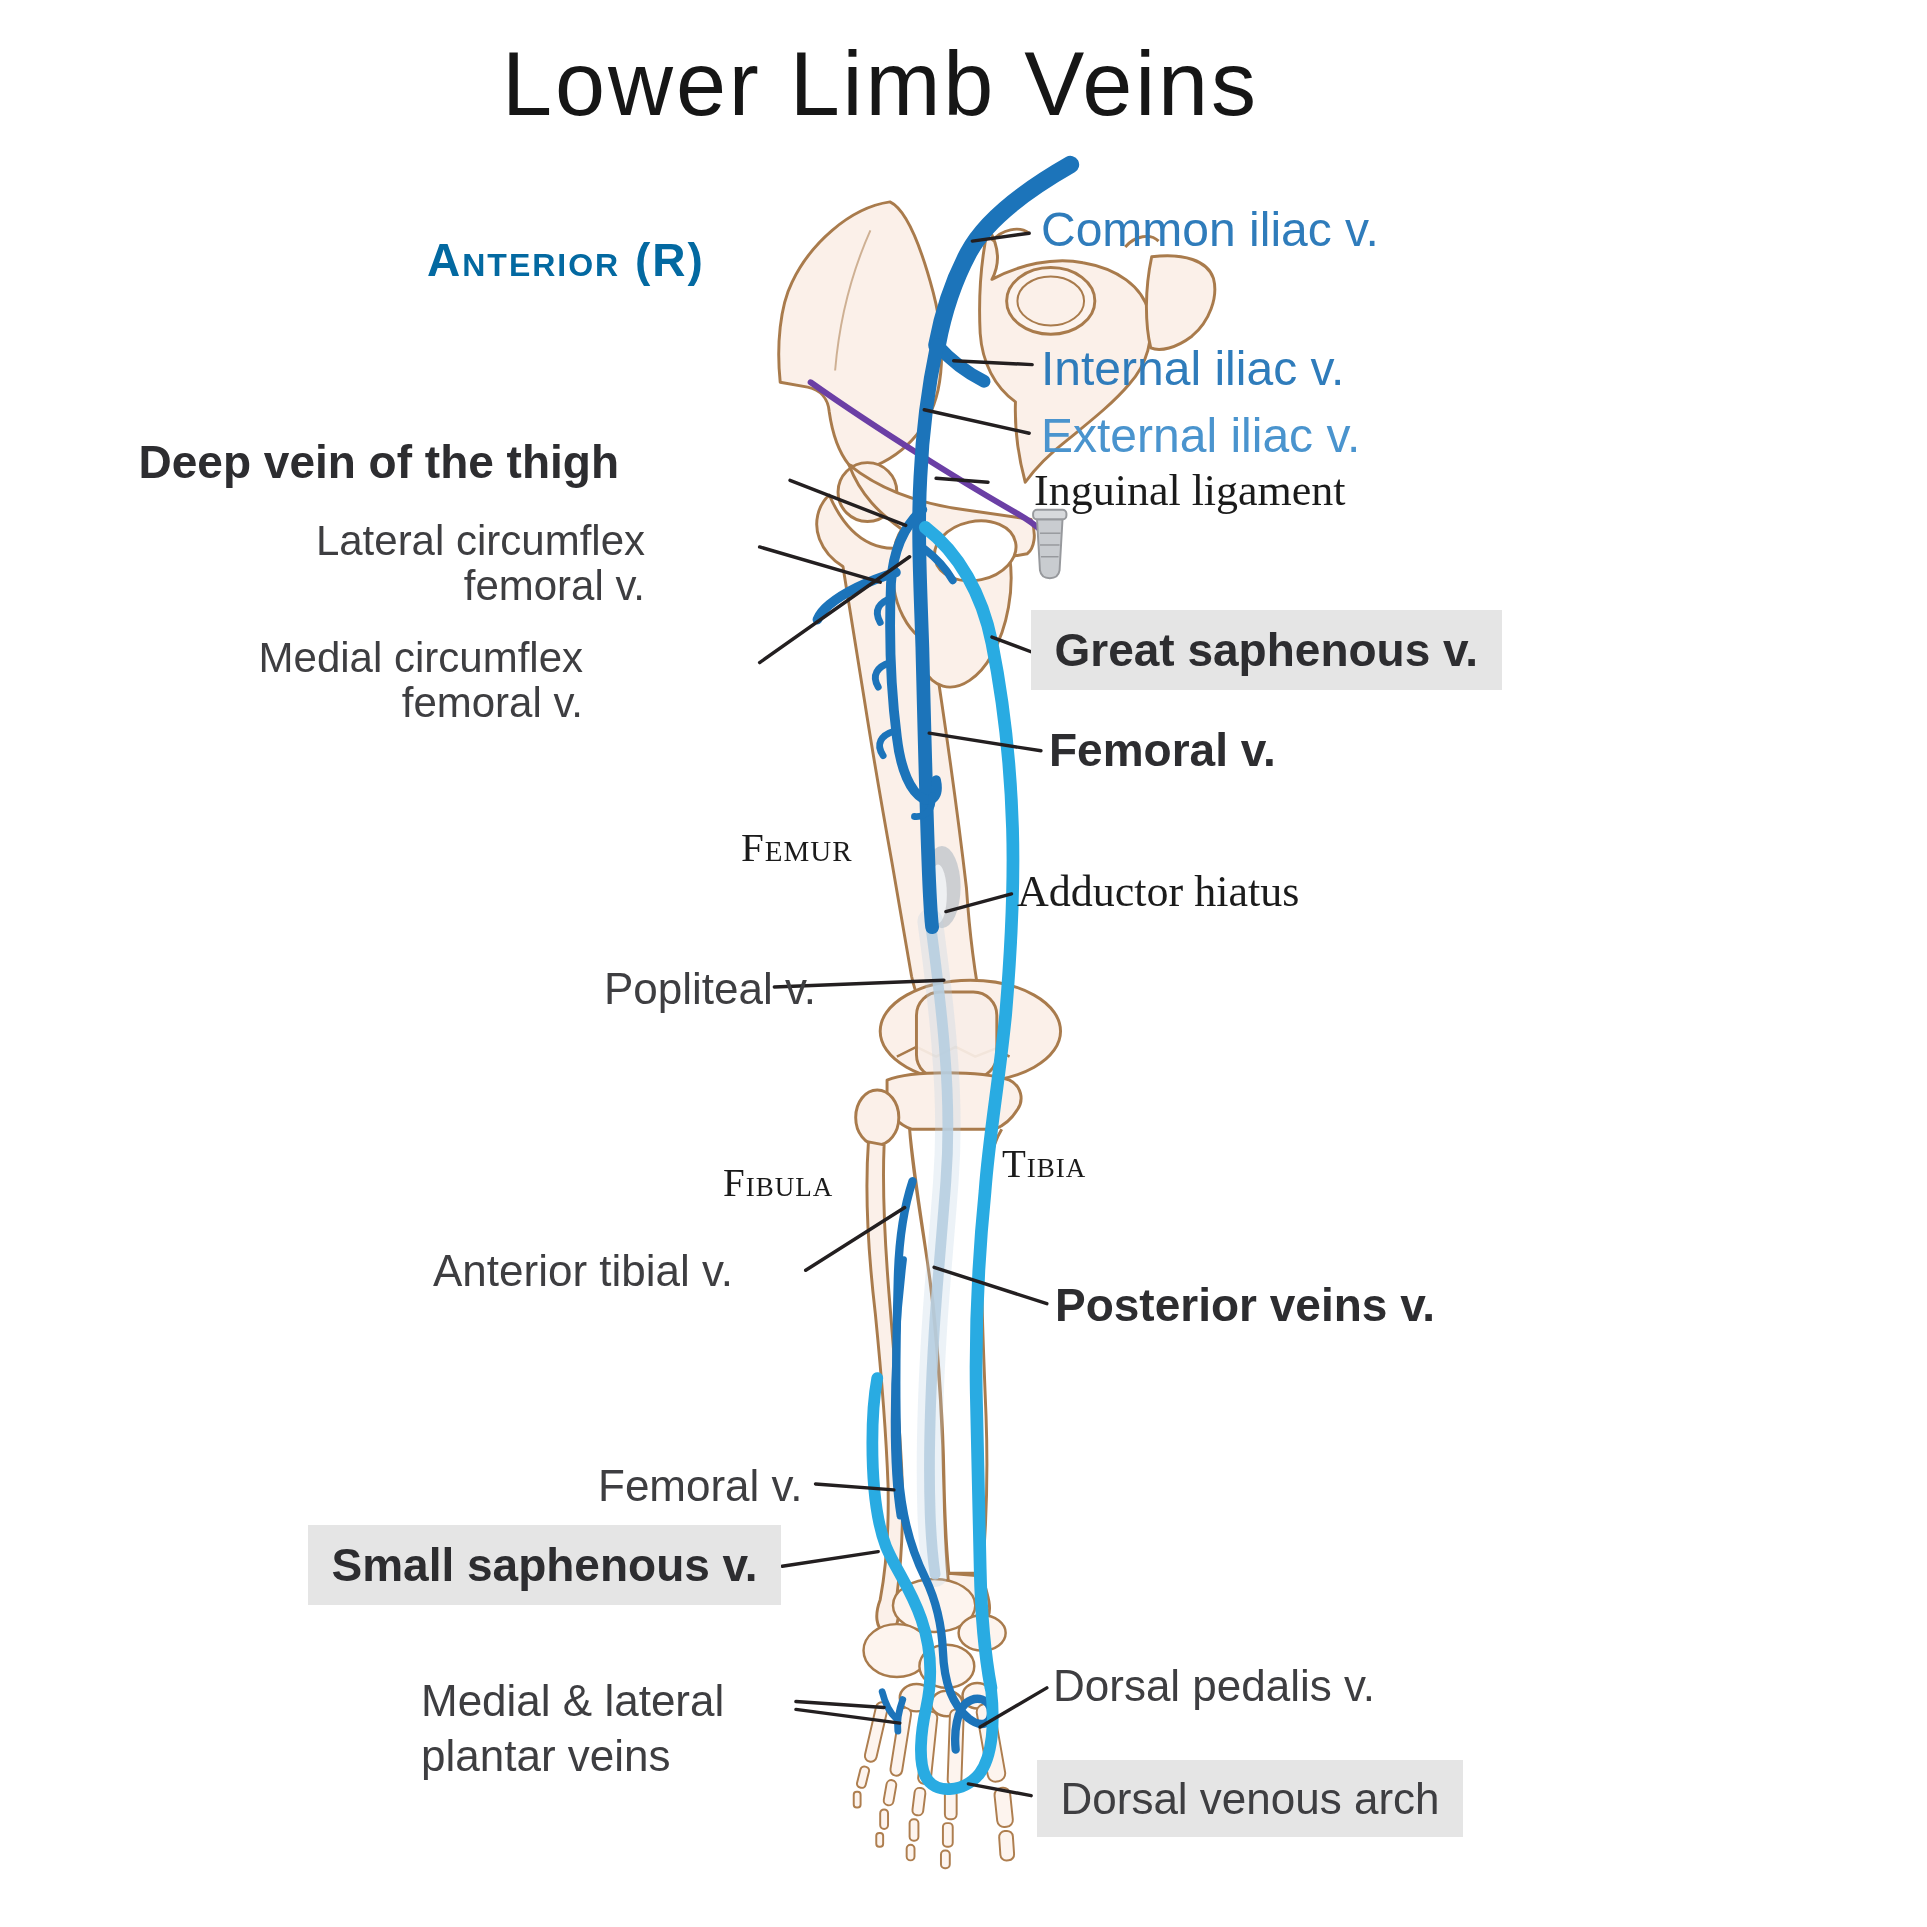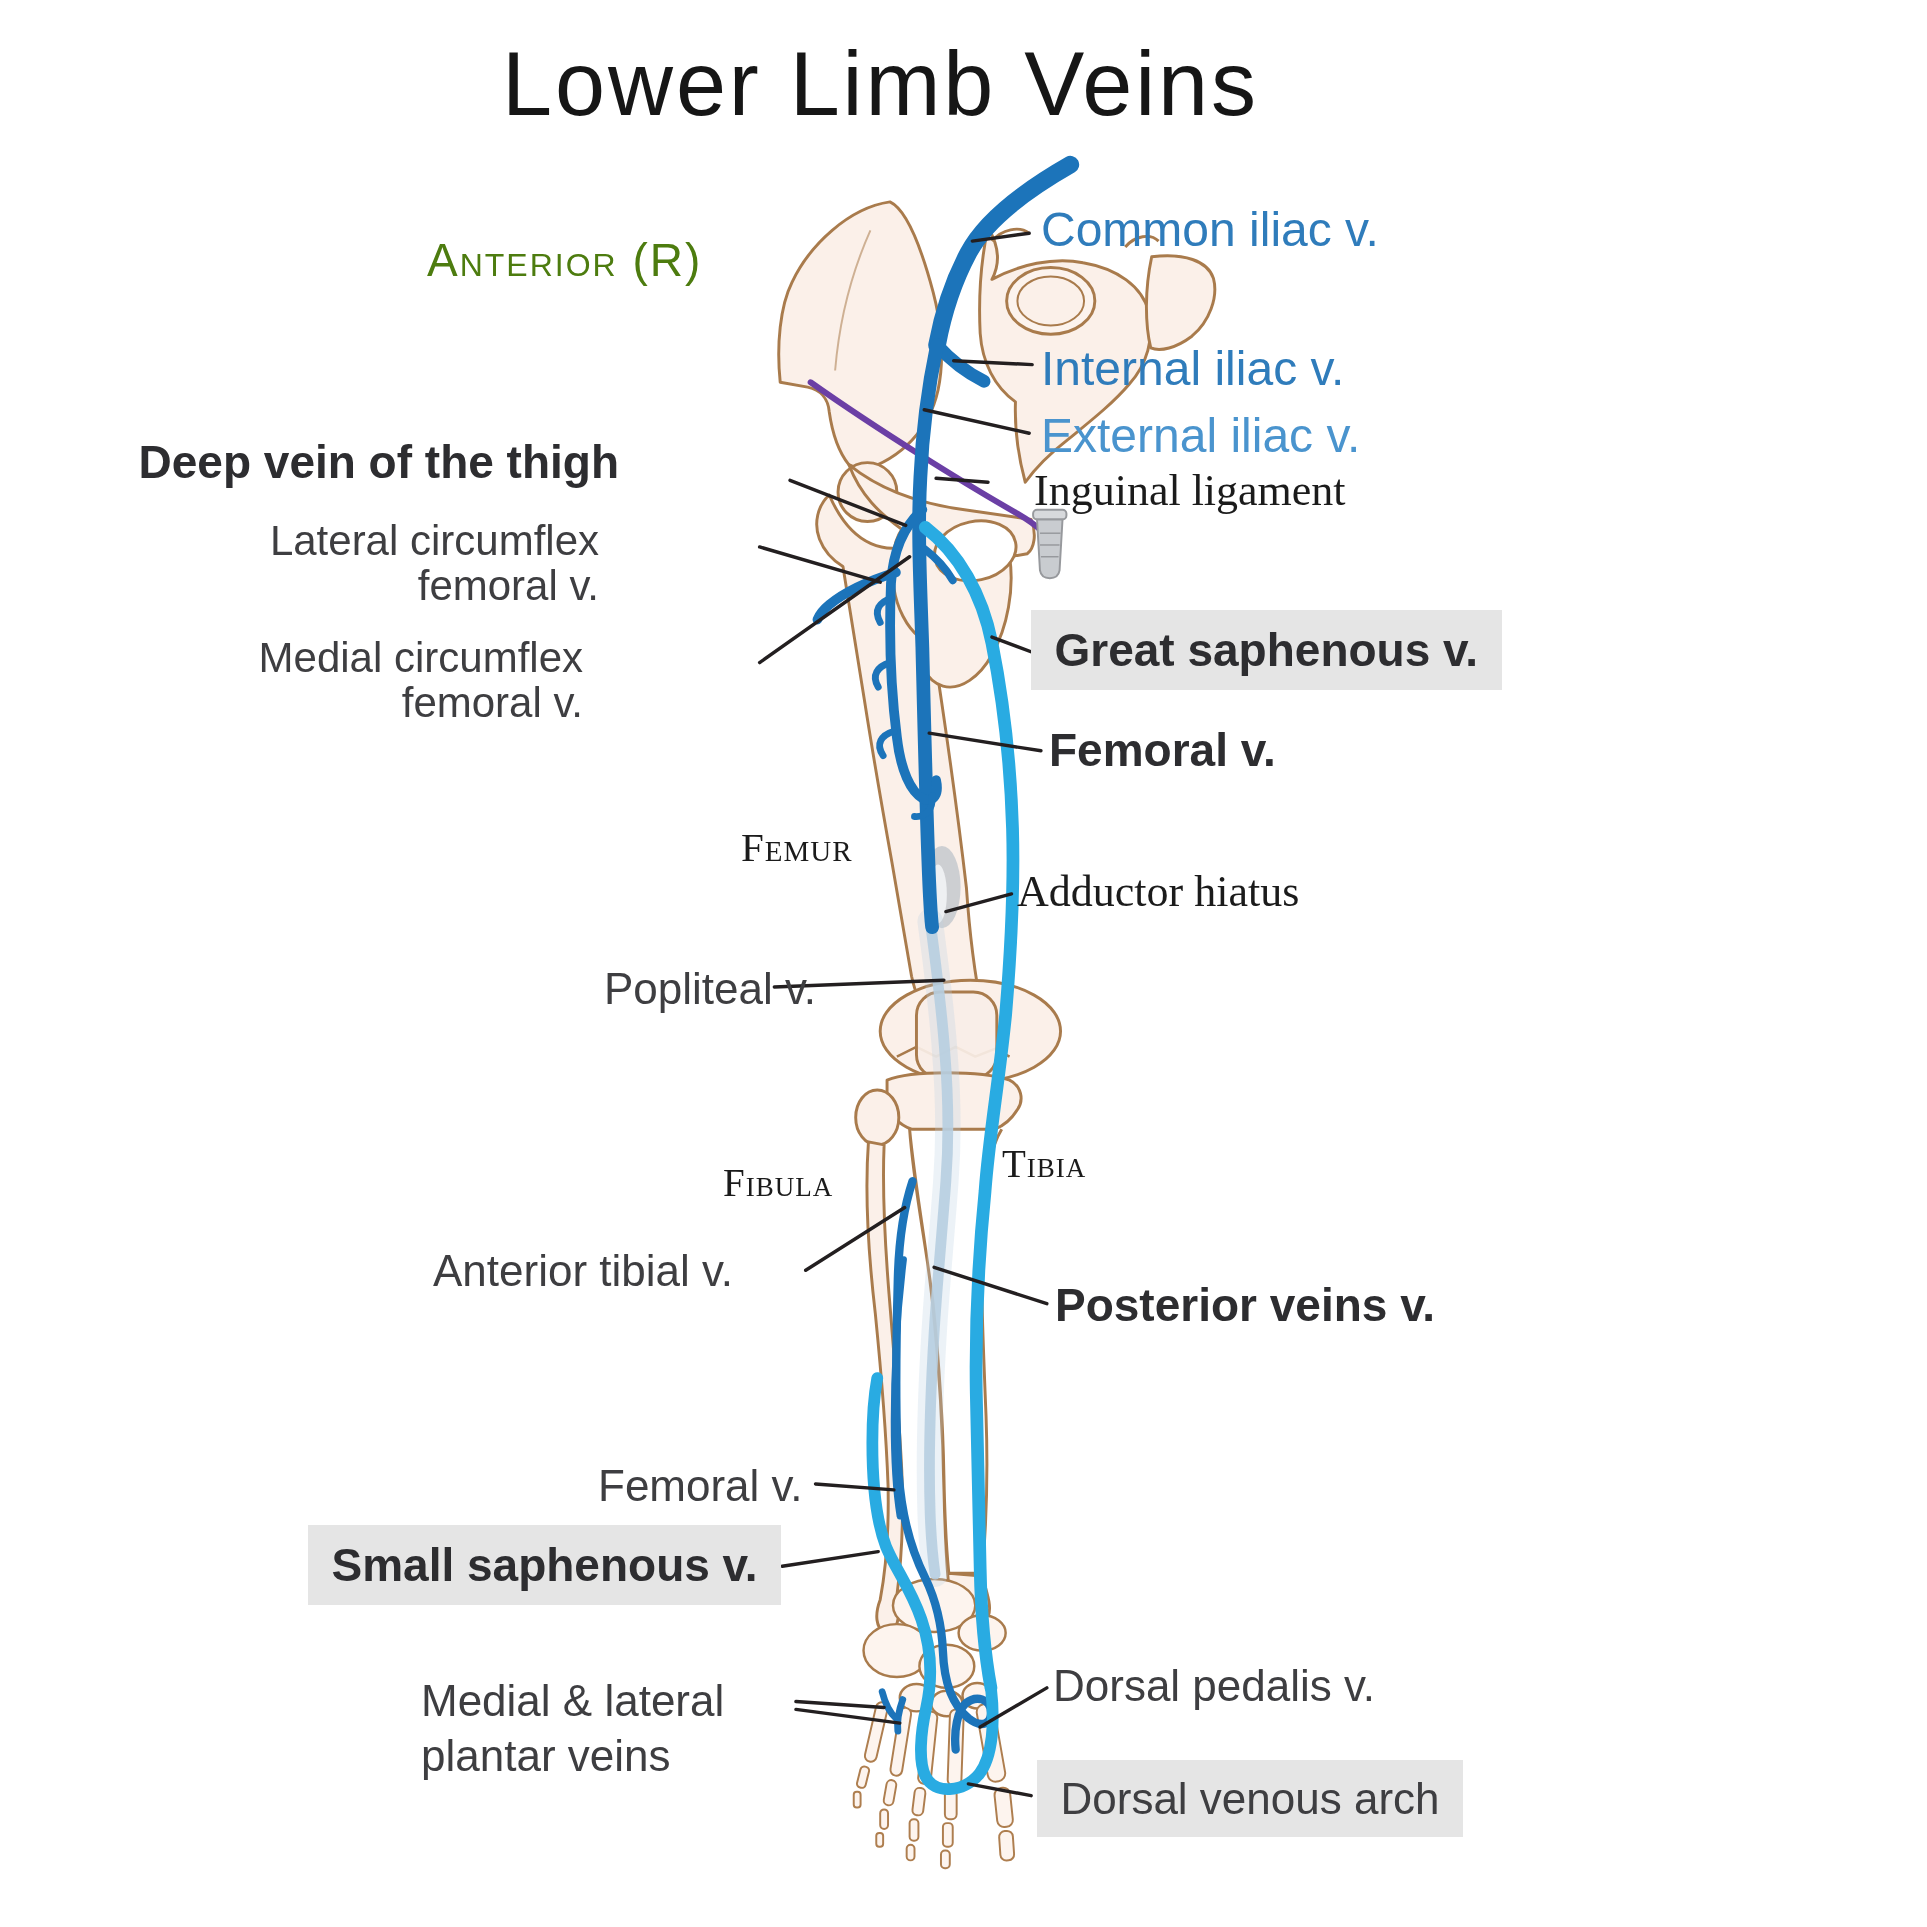--- a/index.html
+++ b/index.html
@@ -11,21 +11,21 @@
   .lbl.bold { font-weight:bold; color:#2D2D30; font-size:46px;text-align:right; }
   .lbl.blue { color:#2F7CBB; font-size:48px; }
   .lbl.blue2 { color:#4A94CE; font-size:48px; }
   .lbl.serif { font-family:"Liberation Serif", serif; color:#1B1B1B; font-size:44px; }
   .lbl.sc { font-variant:small-caps; letter-spacing:1px; }
   .lbl.right { text-align:right; }
   .hl { background:#e5e5e5; padding:12.7px 23.5px; display:inline-block; }
   .title { position:absolute; left:0; right:0; top:33px; text-align:center;
            font-size:90px; letter-spacing:2.9px; color:#161616; font-weight:400; }
   .anterior { position:absolute; left:427px; top:233px; font-variant:small-caps;
-              font-weight:normal; letter-spacing:2px; font-size:46px; color:#4d7c0f; }
+              font-weight:bold; letter-spacing:2px; font-size:46px; color:#0369a1; }
   .two-line { line-height:1.08; }
   .ml-lines { line-height:1.24; }
 </style>
 </head>
 <body>
 
 <div class="canvas">
 
   <svg class="fig" viewBox="0 0 1967 1967" xmlns="http://www.w3.org/2000/svg">
 
@@ -218,21 +218,21 @@
   <div class="title">Lower Limb Veins</div>
   <div class="anterior">Anterior (R)</div>
 
   <div class="lbl blue" style="left:1041px; top:202px;">Common iliac v.</div>
   <div class="lbl blue" style="left:1041px; top:341px;">Internal iliac v.</div>
   <div class="lbl blue2" style="left:1041px; top:408px;">External iliac v.</div>
   <div class="lbl serif" style="left:994px; top:465px;margin-left:40px;">Inguinal ligament</div>
 
   <div class="lbl bold" style="right:1142px; top:435px;">Deep vein of the thigh</div>
 
-  <div class="lbl right two-line" style="right:1162px; top:518px; font-size:42px;margin-left:23px;">
+  <div class="lbl right two-line" style="right:1116px; top:518px; font-size:42px;margin-left:23px;">
     <div>Lateral circumflex</div>
     <div>femoral v.</div>
   </div>
   <div class="lbl right two-line" style="right:1178px; top:635px; font-size:42px;">
     <div>Medial circumflex</div>
     <div>femoral v.</div>
   </div>
 
   <div class="lbl bold" style="left:1031px; top:610px;"><span class="hl">Great saphenous v.</span></div>
 

